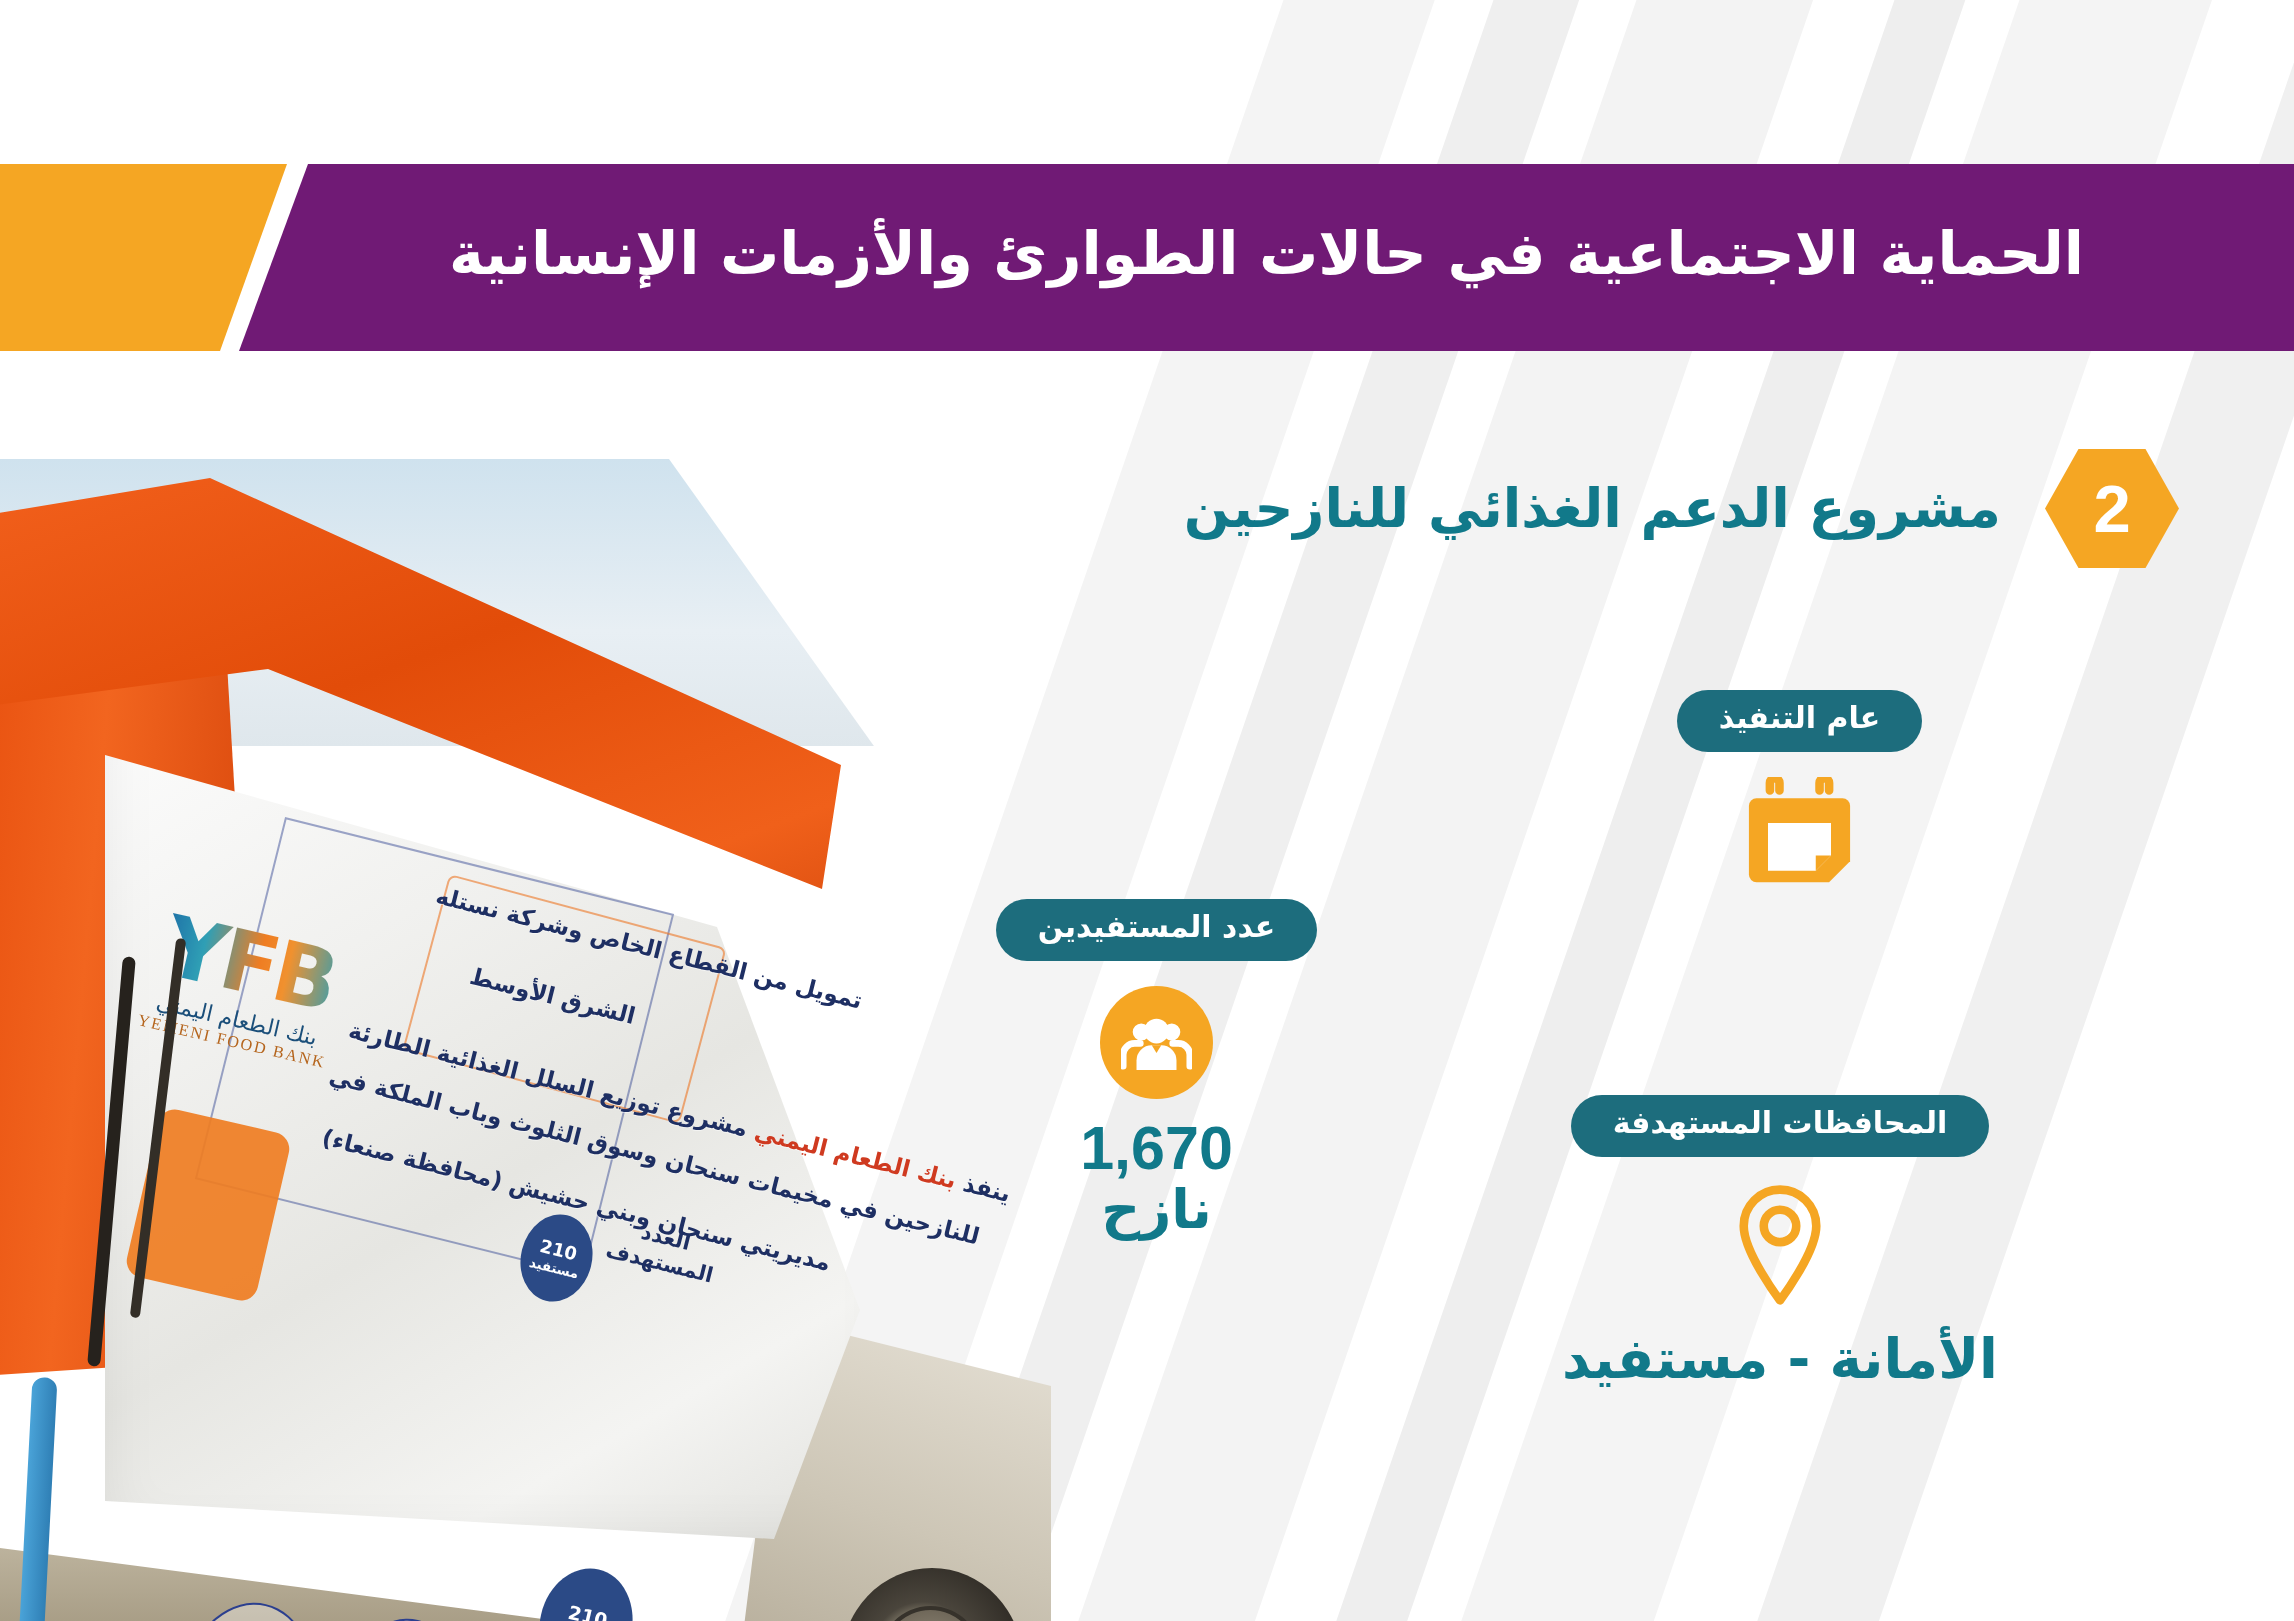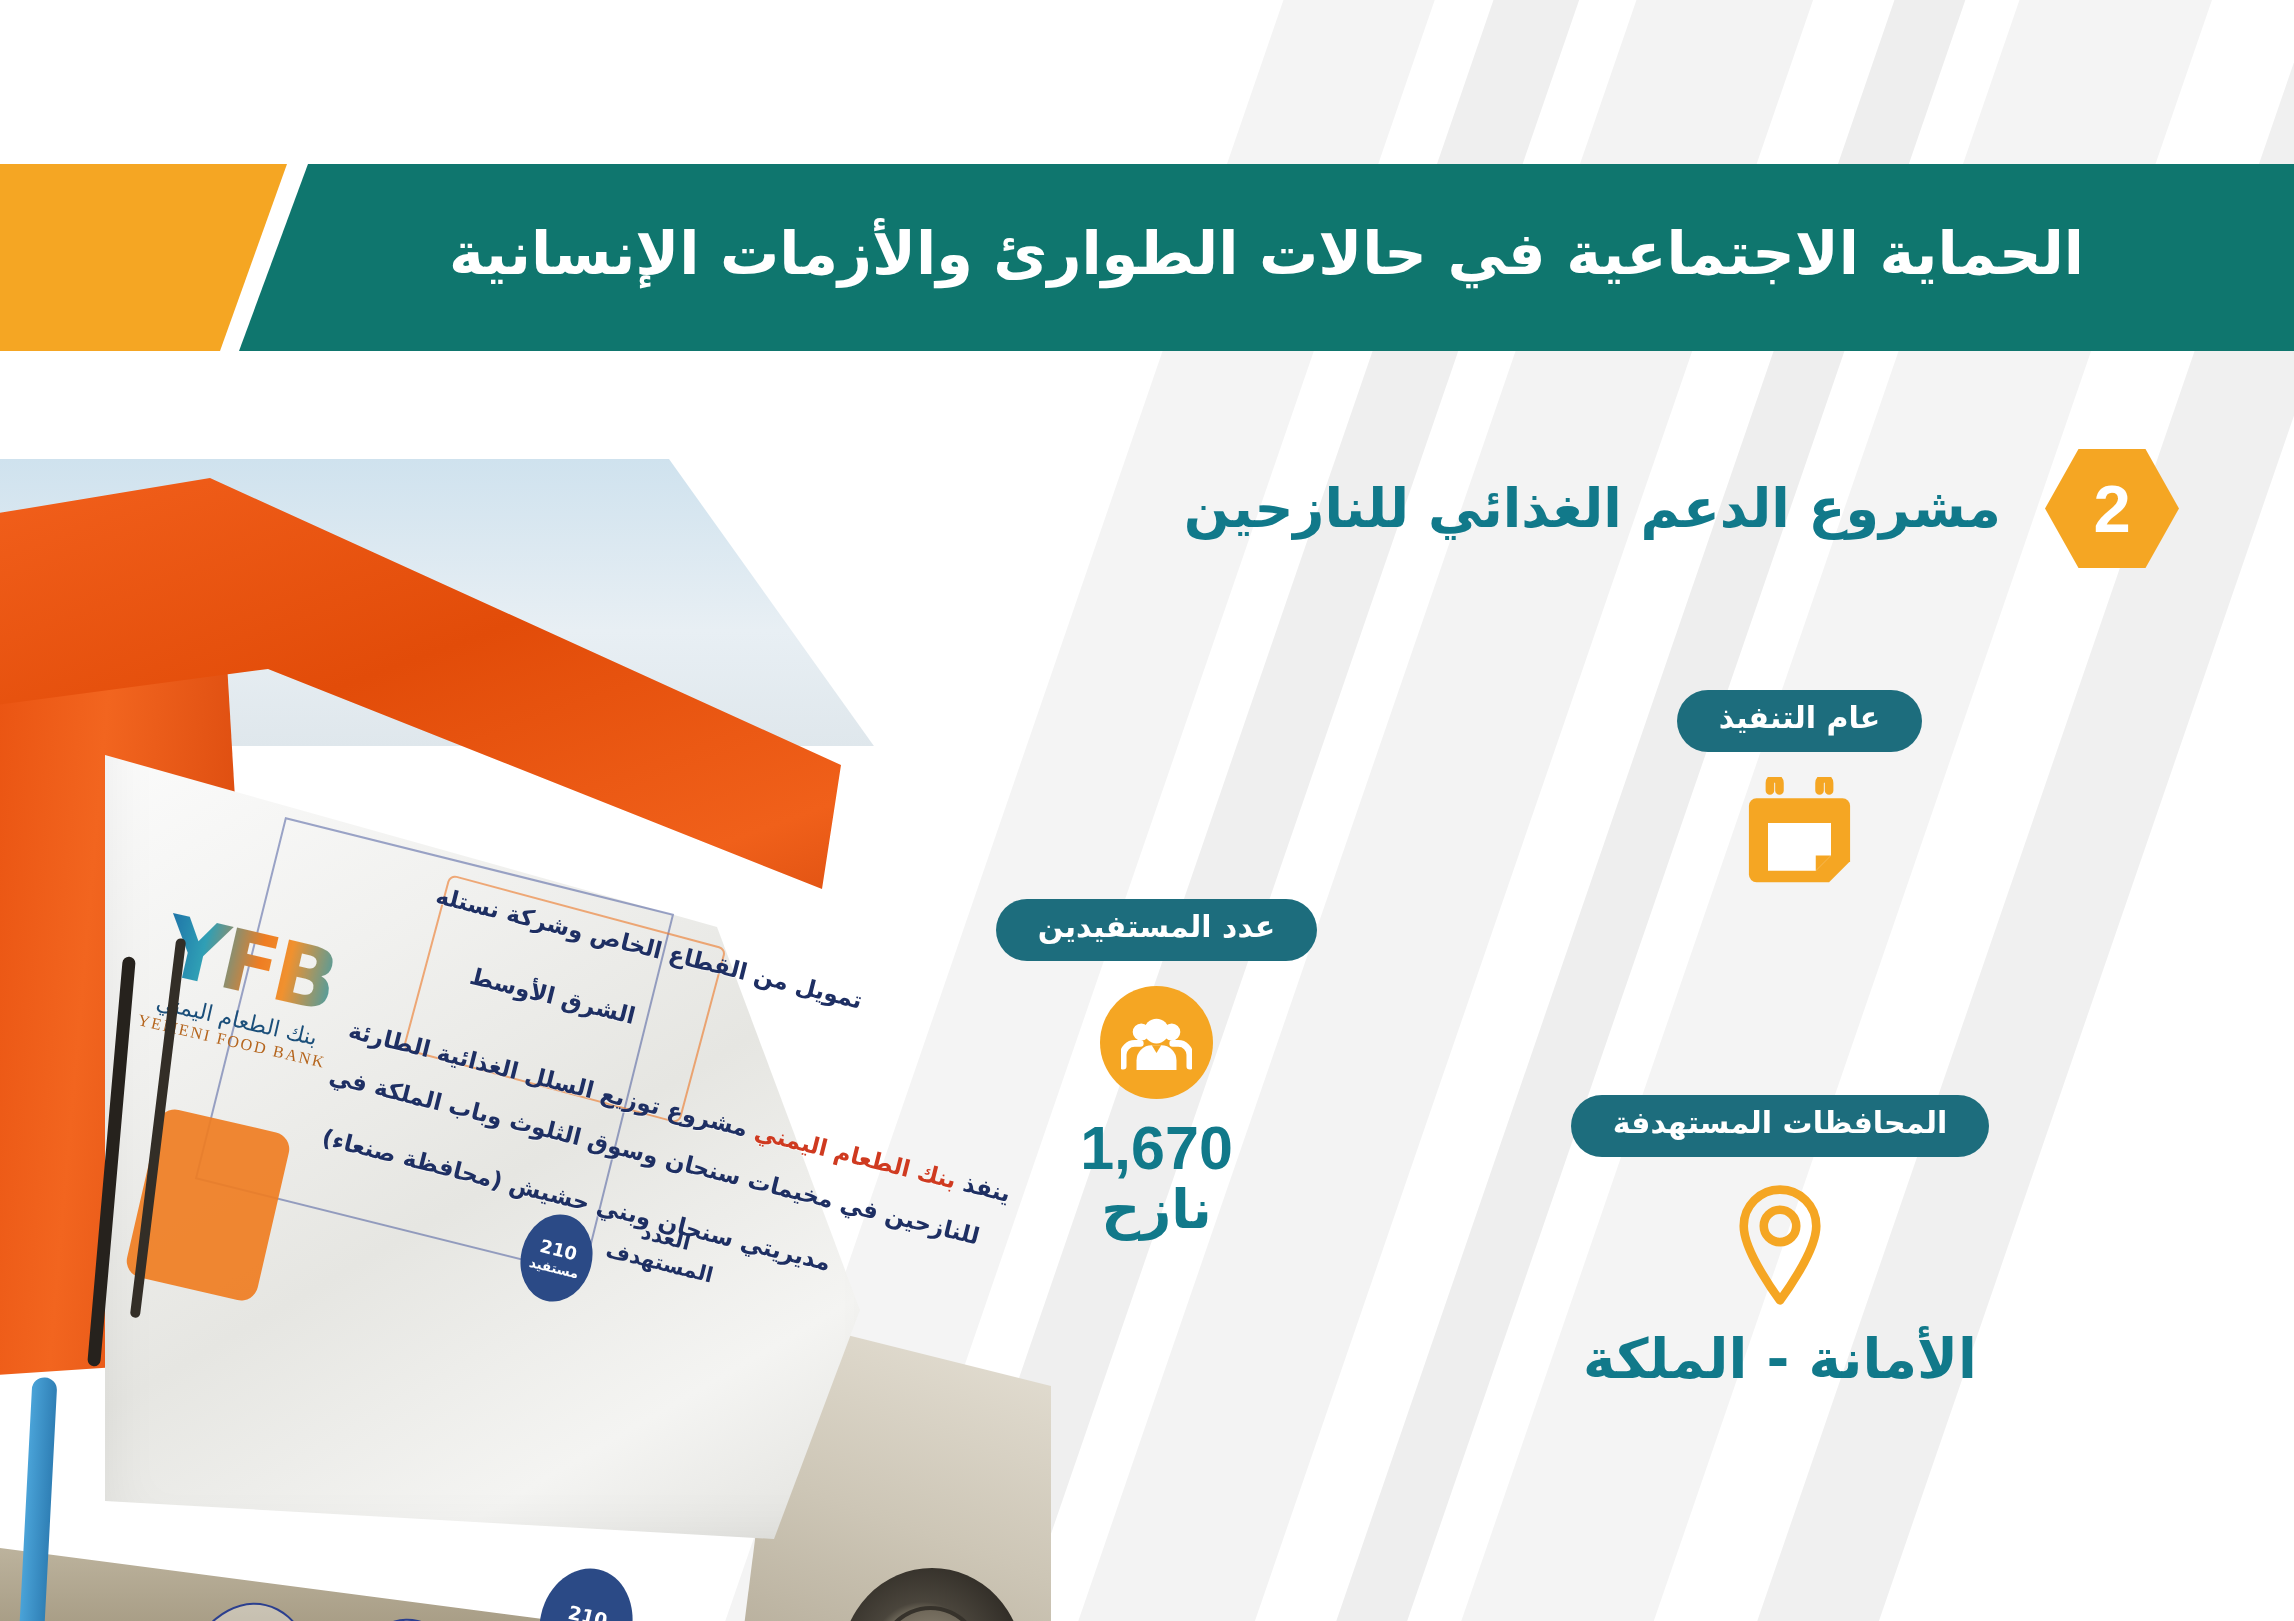--- a/index.html
+++ b/index.html
@@ -36,21 +36,21 @@
   .header-wrap{
     position:absolute; left:0; top:164px; width:2294px; height:187px; z-index:3;
   }
   .header-orange{
     position:absolute; left:0; top:0; width:287px; height:187px;
     background:#F5A623;
     clip-path:polygon(0 0, 287px 0, 220px 187px, 0 187px);
   }
   .header-teal{
     position:absolute; left:239px; top:0; width:2055px; height:187px;
-    background:#0f766e;
+    background:#701a75;
     clip-path:polygon(69px 0, 2055px 0, 2055px 187px, 0 187px);
   }
   .header-title{
     position:absolute; left:0; top:0; width:2055px; height:187px;
     display:flex; align-items:center; justify-content:center;
     color:#ffffff;
     font-size:59px;
     font-weight:bold;
     letter-spacing:0;
     white-space:nowrap;
@@ -369,15 +369,15 @@
 </div>
 
 <div class="block-gov">
   <span class="pill">المحافظات المستهدفة</span>
   <div class="icon-row">
     <svg width="92" height="126" viewBox="0 0 96 132">
       <path d="M48 8 C27 8 10 25 10 46 C10 74 48 124 48 124 C48 124 86 74 86 46 C86 25 69 8 48 8 Z" fill="none" stroke="#F5A623" stroke-width="9" stroke-linejoin="round"></path>
       <circle cx="48" cy="46" r="17" fill="none" stroke="#F5A623" stroke-width="9"></circle>
     </svg>
   </div>
-  <div class="value v-gov">الأمانة - الملكة</div>
+  <div class="value v-gov">الأمانة - مستفيد</div>
 </div>
 
 
 </body></html>

